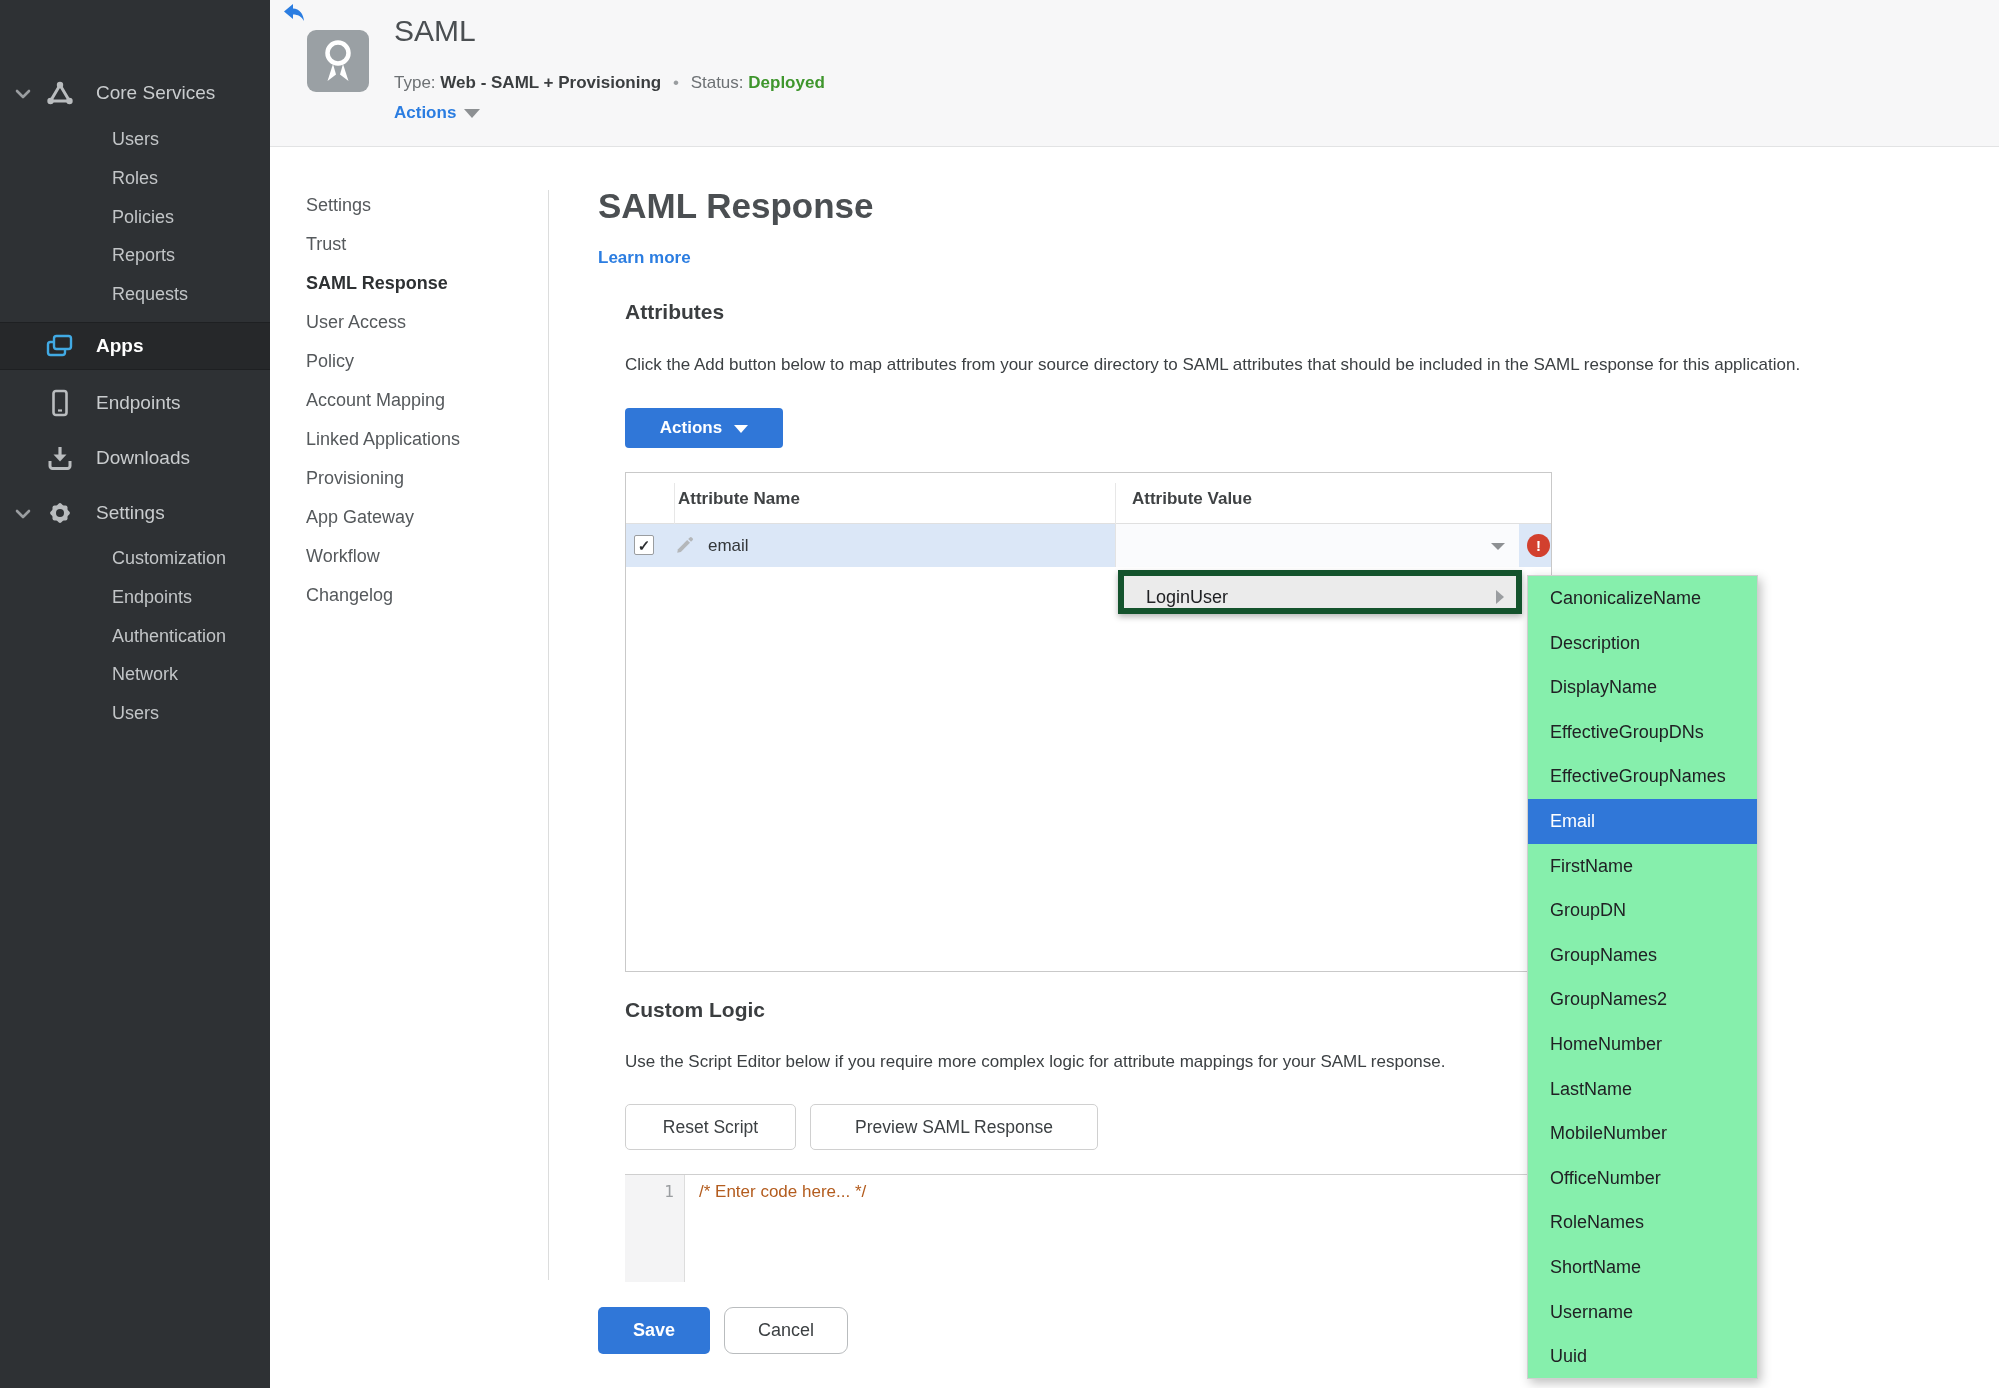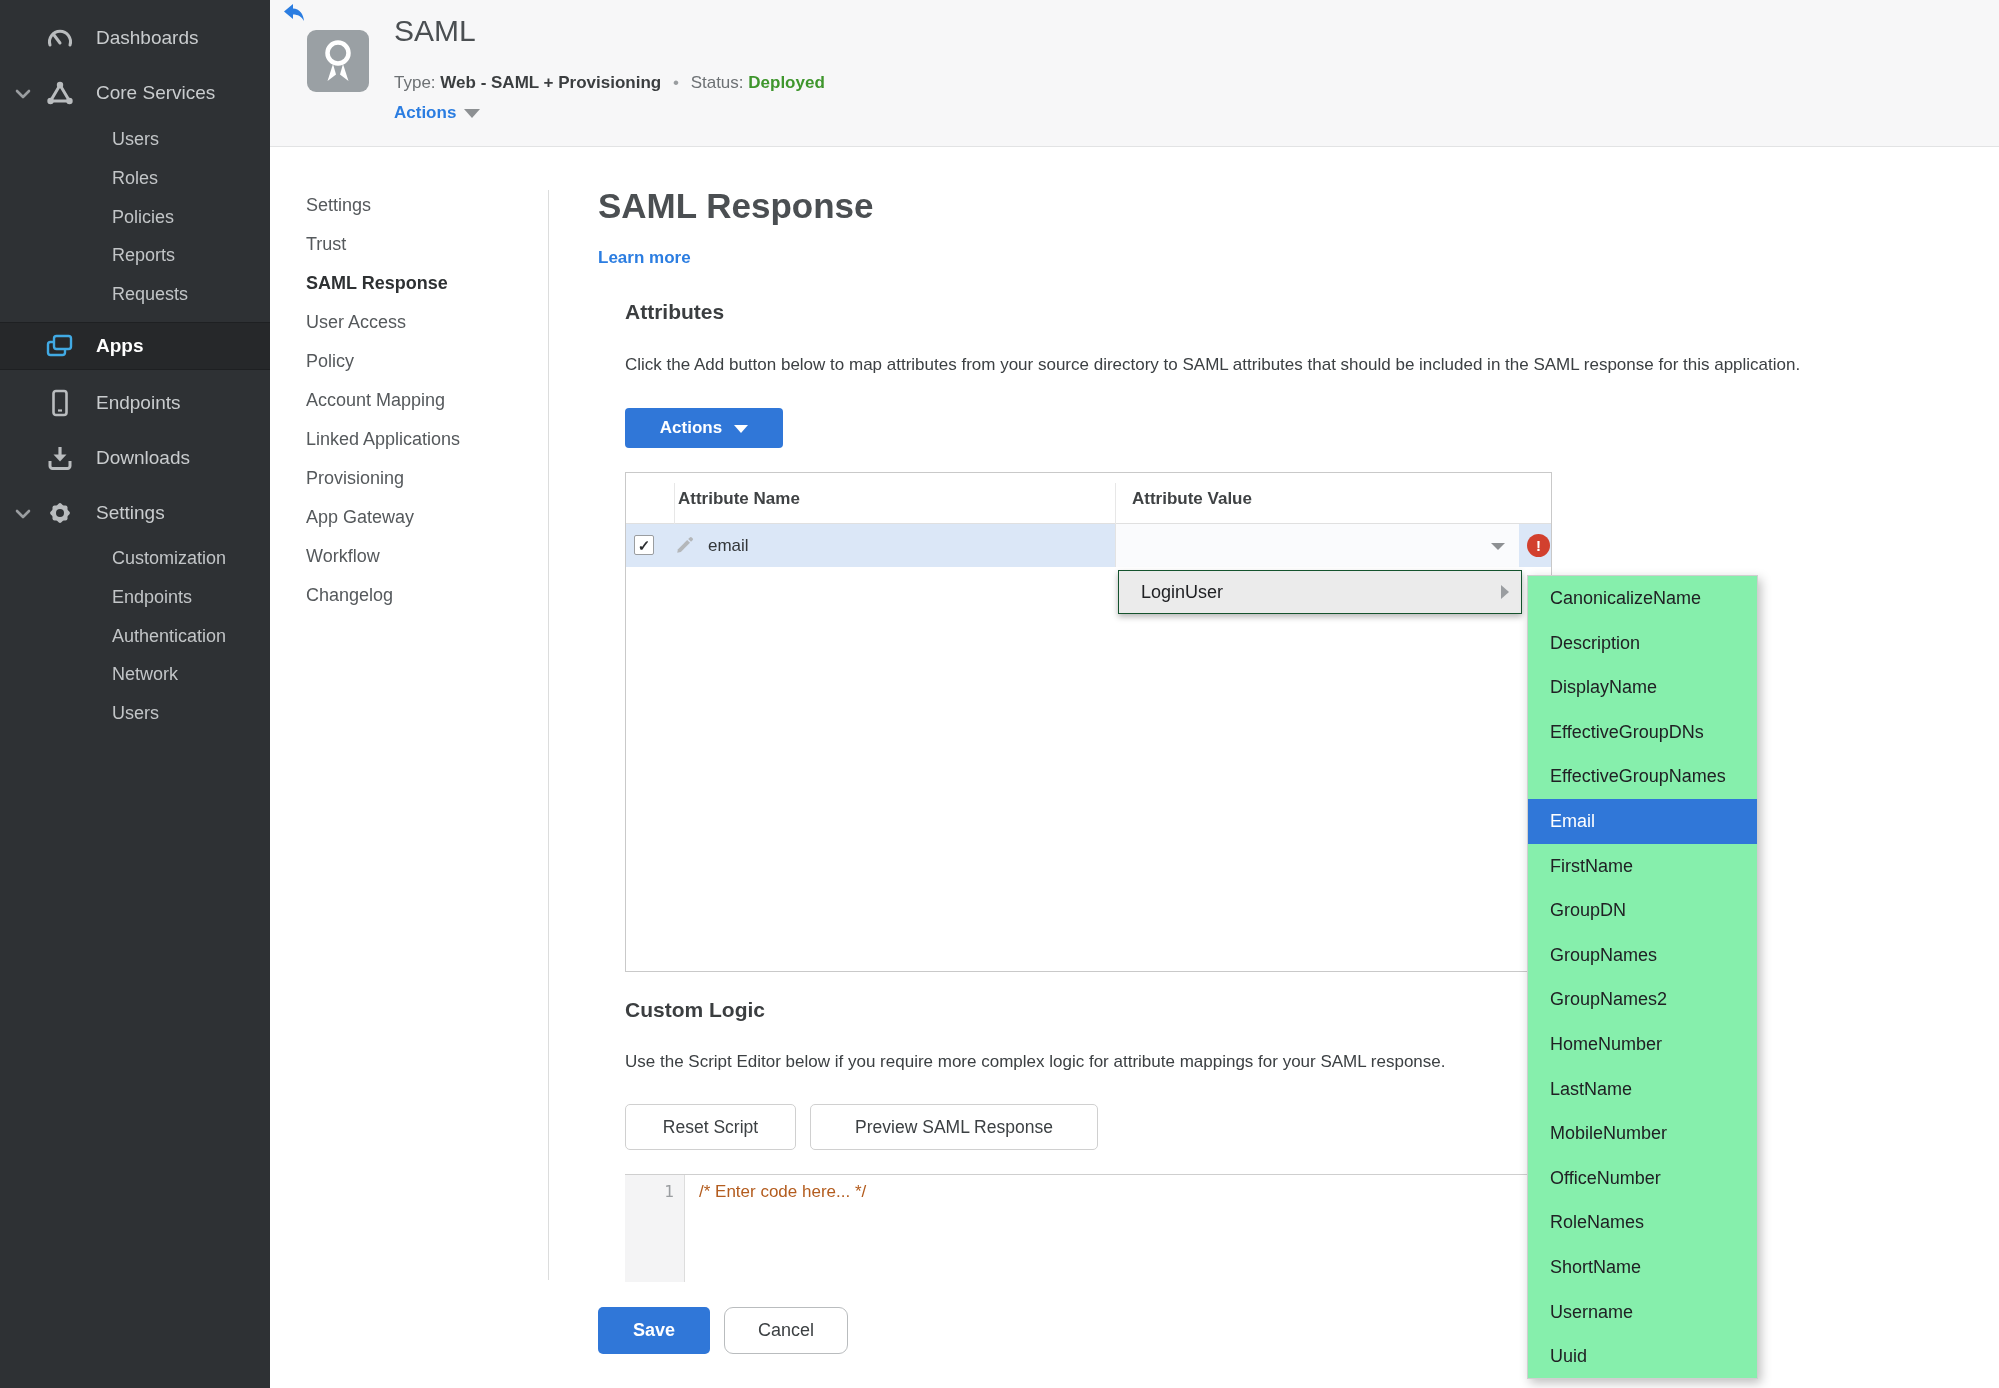--- a/index.html
+++ b/index.html
@@ -53,21 +53,21 @@
   .t-head .col-line { position:absolute; left:489px; top:10px; width:1px; height:41px; background:#e7e7e7; }
   .t-row { position:absolute; left:0; top:51px; width:100%; height:43px; background:#dbe7f7; }
   .checkbox { position:absolute; left:8px; top:11px; width:20px; height:20px; background:#ffffff; border:1px solid #9a9da0; border-radius:2px; text-align:center; line-height:19px; font-size:15px; color:#2c2e30; font-weight:bold; cursor:pointer; }
   .pencil { position:absolute; left:50px; top:12px; }
   .row-name { position:absolute; left:82px; top:0; line-height:43px; font-size:17px; color:#33373a; }
   .val-cell { position:absolute; left:489px; top:0; width:404px; height:43px; background:#fafbfd; border-left:1px solid #e3e3e3; cursor:pointer; }
   .val-caret { position:absolute; right:14px; top:19px; width:0; height:0; border-left:7px solid transparent; border-right:7px solid transparent; border-top:7px solid #8d9093; }
   .err-badge { position:absolute; left:901px; top:10px; width:23px; height:23px; background:#d2402e; border-radius:50%; color:#ffffff; font-size:15px; font-weight:bold; text-align:center; line-height:23px; }
 
   
-  .lu-menu { position:absolute; left:1118px; top:570px; width:404px; height:44px; background:#ebebeb; border:1px solid #14532d; box-shadow:0 3px 6px rgba(0,0,0,0.28); z-index:15; cursor:pointer; }
+  .lu-menu { position:absolute; left:1118px; top:570px; width:404px; height:44px; background:#ebebeb; border:6px solid #14532d; box-shadow:0 3px 6px rgba(0,0,0,0.28); z-index:15; cursor:pointer; }
   .lu-label { position:absolute; left:22px; top:0; line-height:42px; font-size:18px; color:#202124; }
   .lu-arrow { position:absolute; right:12px; top:14px; width:0; height:0; border-top:7px solid transparent; border-bottom:7px solid transparent; border-left:8px solid #9a9da0; }
   .submenu { position:absolute; left:1527px; top:575px; width:231px; height:804px; background:#86efac; border:1px solid #cfcfcf; box-shadow:3px 4px 10px rgba(0,0,0,0.25); z-index:20; overflow:hidden; }
   .submenu-item { height:44.6px; line-height:44.6px; padding-left:22px; font-size:18px; color:#202124; white-space:nowrap; cursor:pointer; }
   .submenu-item.is-selected { background:#3077d8; color:#ffffff; }
 
   
   .soft-btn { position:absolute; top:1104px; height:46px; background:#ffffff; border:1px solid #d0d0d0; border-radius:5px; font-size:17.5px; color:#3c4043; cursor:pointer; }
   .editor { position:absolute; left:625px; top:1174px; width:927px; height:107px; border-top:1px solid #cfcfcf; }
   .gutter { position:absolute; left:0; top:0; width:60px; height:107px; background:#f4f4f5; border-right:1px solid #dddddd; }
@@ -77,29 +77,20 @@
   .save-btn { position:absolute; left:598px; top:1307px; width:112px; height:47px; background:#3077d8; border:none; border-radius:5px; color:#ffffff; font-size:18px; font-weight:bold; cursor:pointer; }
   .cancel-btn { position:absolute; left:724px; top:1307px; width:124px; height:47px; background:#ffffff; border:1px solid #b9bcbe; border-radius:9px; color:#3c4043; font-size:18px; cursor:pointer; }
 </style>
 </head>
 <body>
 
 <div class="canvas">
 
   <aside class="sidebar">
 
-    <div class="s-item" style="top:11px">
-      <span class="s-icon">
-        <svg width="28" height="24" viewBox="0 0 28 24">
-            <path d="M4 19 A10.5 10.5 0 1 1 24 19" fill="none" stroke="#b9bcbe" stroke-width="3" stroke-linecap="round"></path>
-            <line x1="14" y1="17" x2="8" y2="9" stroke="#b9bcbe" stroke-width="3" stroke-linecap="round"></line>
-          </svg>
-      </span>
-      <span class="s-label">Dashboards</span>
-    </div>
 
     <div class="s-item" style="top:66px">
       <span class="s-chev">
         <svg width="16" height="12" viewBox="0 0 16 12">
             <polyline points="2,3 8,9 14,3" fill="none" stroke="#9a9da0" stroke-width="2.6" stroke-linecap="round" stroke-linejoin="round"></polyline>
           </svg>
       </span>
       <span class="s-icon">
         <svg width="28" height="26" viewBox="0 0 28 26">
             <path d="M14 5 L23.5 21 L4.5 21 Z" fill="none" stroke="#b9bcbe" stroke-width="3" stroke-linejoin="round"></path>

